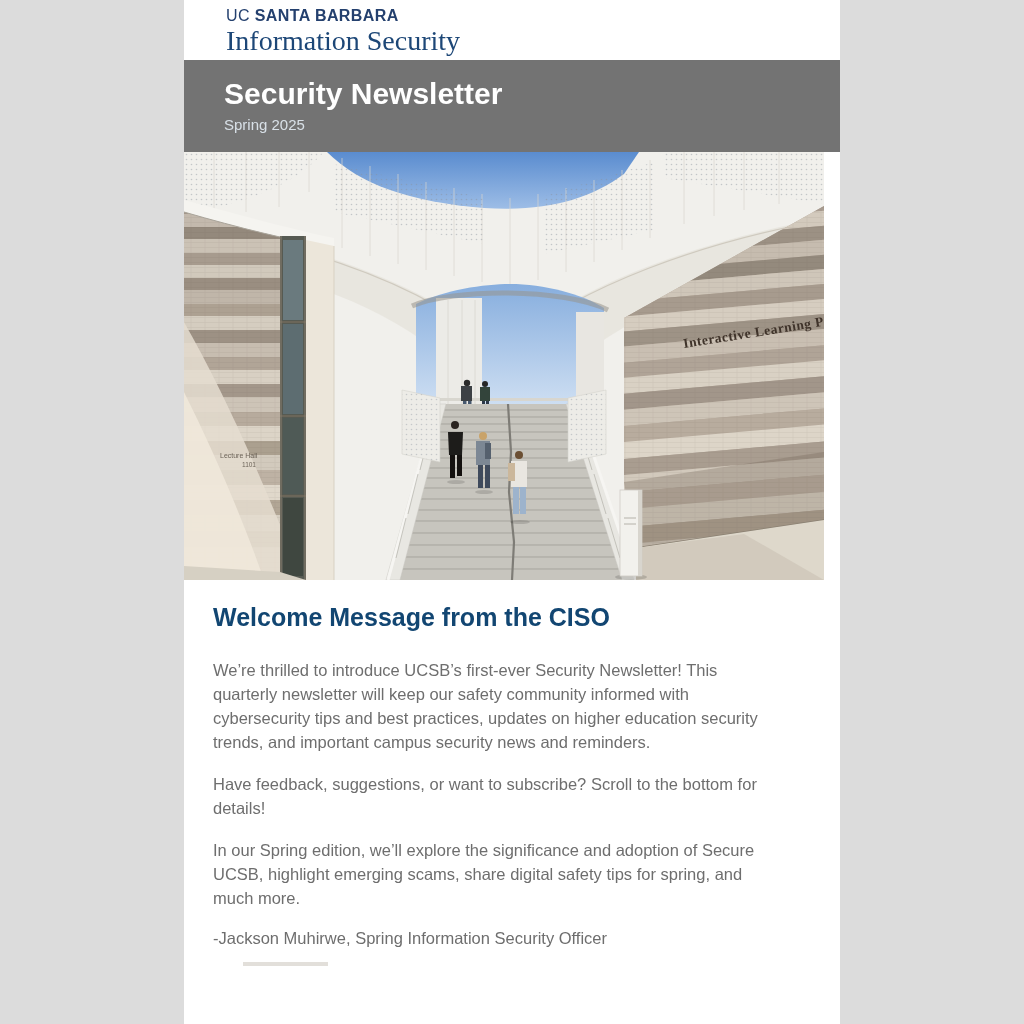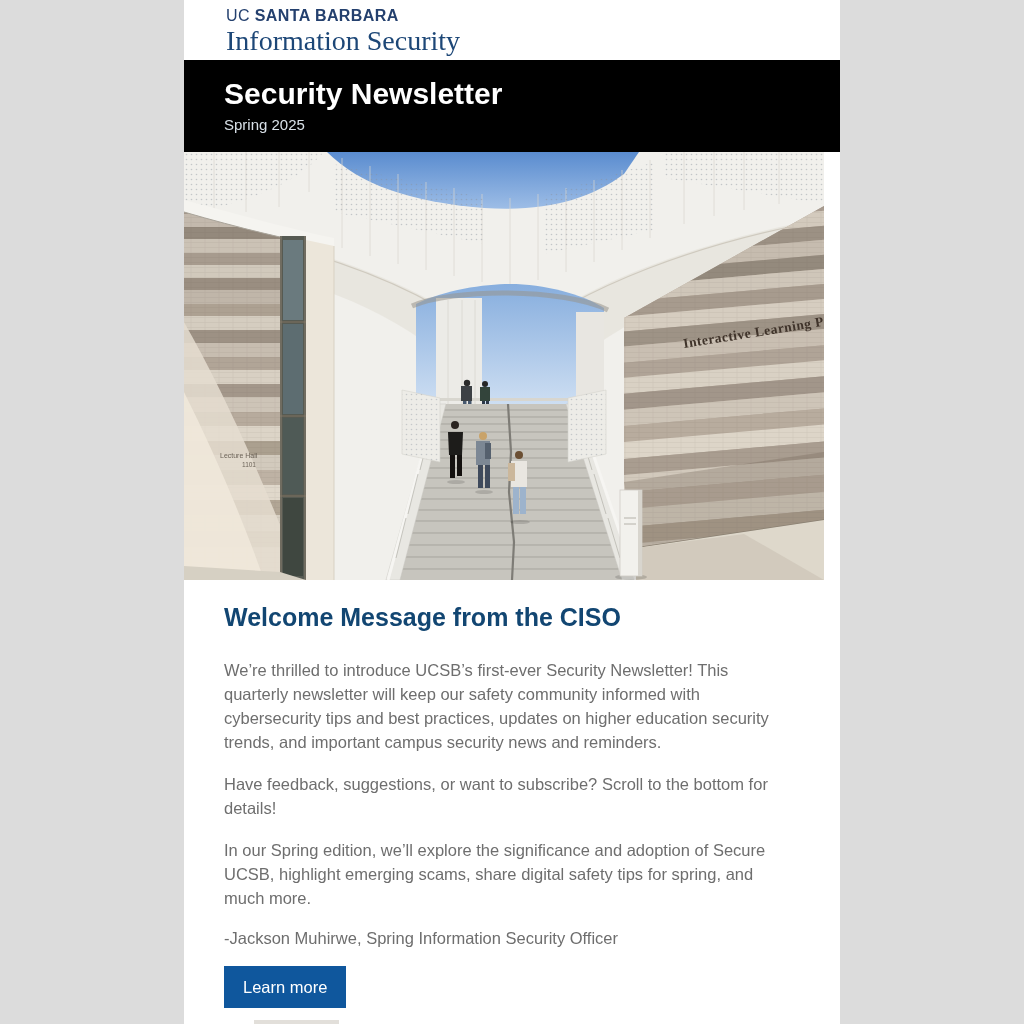--- a/index.html
+++ b/index.html
@@ -12,29 +12,29 @@
   .page { width:656px; margin:0 auto; background:#ffffff; min-height:1024px; }
 
   
   .logo-block { height:60px; padding:7px 0 0 42px; background:#fff; }
   .logo-line1 { font-size:16px; letter-spacing:.4px; color:#24406e; line-height:18px; }
   .logo-line1 .uc { font-weight:400; }
   .logo-line1 .campus { font-weight:700; }
   .logo-line2 { font-family:"Liberation Serif", serif; font-size:28px; color:#1d4777; line-height:32px; }
 
   
-  .banner { height:92px; background:#000000; padding:17px 0 4px 40px; }
+  .banner { height:92px; background:#737373; padding:17px 0 4px 40px; }
   .banner h1 { margin:0; color:#ffffff; font-size:30px; line-height:34px; font-weight:700; }
   .banner .subtitle { margin-top:5px; color:#d8e0e7; font-size:15px; line-height:18px; }
 
   
   .hero { width:640px; height:428px; display:block; }
 
   
-  .content { padding:0 40px; }
+  .content { padding:0 29px; }
   .content h2 { margin:22px 0 0; color:#124672; font-size:25px; line-height:30px; font-weight:700; }
   .content p { margin:18px 0 0; color:#6e6e6e; font-size:16.5px; line-height:24px; max-width:568px; }
   .content p.first { margin-top:26px; }
   .content p.signature { margin-top:16px; }
   .btn {
     display:inline-block; margin-top:16px; background:#0f579d; color:#ffffff;
     border:none; font-size:16.5px; line-height:42px; height:42px; padding:0 19px;
     font-family:"Liberation Sans", sans-serif; cursor:pointer;
   }
   .next-section-sliver { margin-top:12px; margin-left:30px; width:85px; height:4px; background:#e2dfda; }
@@ -307,17 +307,16 @@
       <line x1="440" y1="372" x2="452" y2="372" stroke="#b5b2aa" stroke-width="1"></line>
     </g>
   </svg>
 
   <div class="content">
     <h2>Welcome Message from the CISO</h2>
     <p class="first">We’re thrilled to introduce UCSB’s first-ever Security Newsletter! This quarterly newsletter will keep our safety community informed with cybersecurity tips and best practices, updates on higher education security trends, and important campus security news and reminders.</p>
     <p>Have feedback, suggestions, or want to subscribe? Scroll to the bottom for details!</p>
     <p>In our Spring edition, we’ll explore the significance and adoption of Secure UCSB, highlight emerging scams, share digital safety tips for spring, and much more.</p>
     <p class="signature">-Jackson Muhirwe, Spring Information Security Officer</p>
-    <button class="btn">Learn more</button>
     <div class="next-section-sliver"></div>
   </div>
 
 </div>
 
 </body></html>

